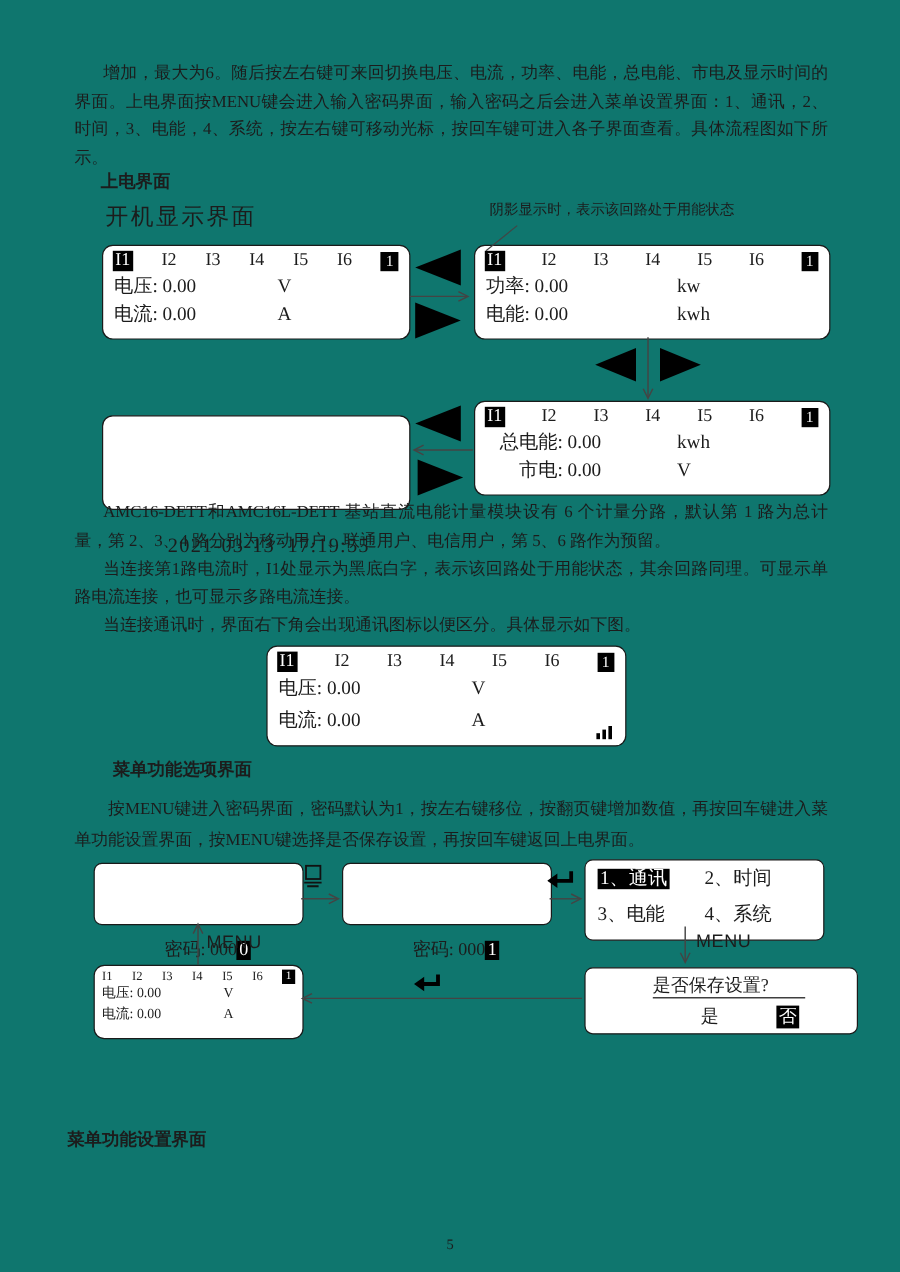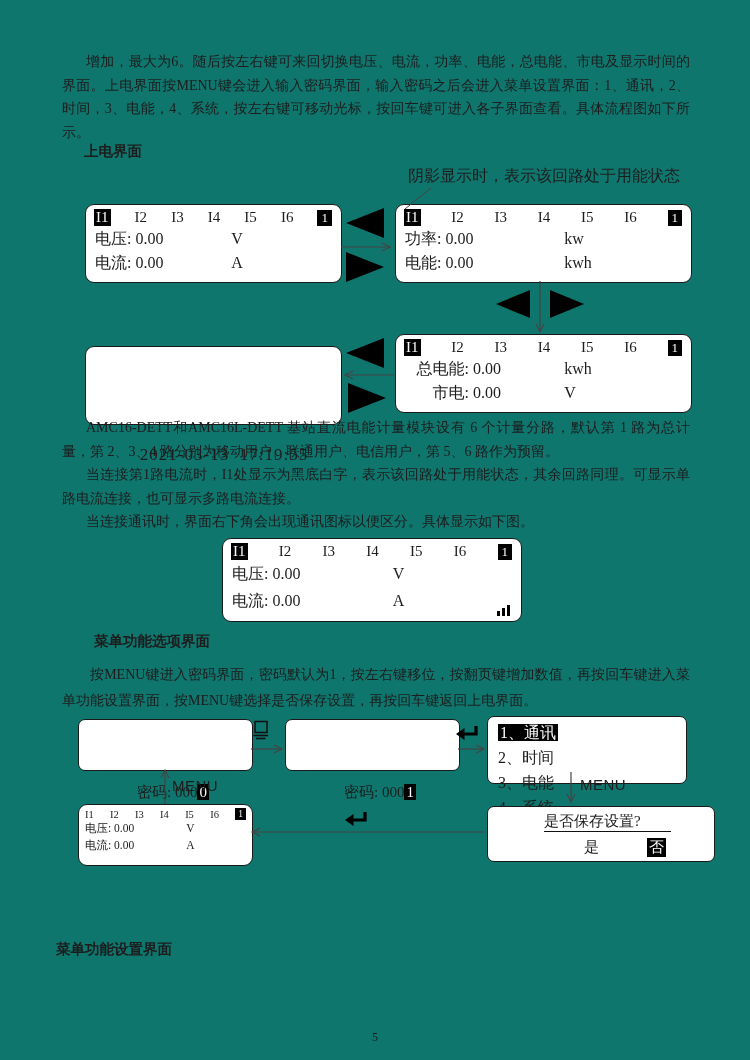--- a/index.html
+++ b/index.html
@@ -6,41 +6,41 @@
   .page{
     position:relative;width:750px;height:1060px;background:#0f766e;
     margin:0 auto;overflow:hidden;
     font-family:"Liberation Serif","DejaVu Serif",serif;color:#1c1c1c;
   }
   
   .bodytext{position:absolute;left:62px;width:628px;font-size:14px;line-height:23.5px;text-align:justify;}
   .bodytext p{margin:0;text-indent:24px;}
   .h-bold{position:absolute;font-family:"Liberation Sans","DejaVu Sans",sans-serif;font-weight:bold;font-size:14.5px;}
   .boot-label{position:absolute;left:88px;top:168px;font-size:19px;letter-spacing:2px;}
-  .shadow-note{position:absolute;left:408px;top:166px;font-size:16px;}
+  .shadow-note{position:absolute;left:408px;top:166px;font-size:12px;}
   .page-num{position:absolute;left:0;top:1030px;width:750px;text-align:center;font-size:12px;}
   .menu-key{position:absolute;font-size:15px;font-family:"Liberation Sans","DejaVu Sans",sans-serif;letter-spacing:.5px;}
   
   .lcd{position:absolute;border:1.6px solid #1a1a1a;border-radius:9px;background:#fff;}
   .ch-row{display:flex;justify-content:space-between;align-items:center;padding:4px 9px 0 8px;font-size:15px;}
   .inv{background:#000;color:#fff;padding:0 2px;}
   .badge{background:#000;color:#fff;padding:0 4px;font-size:13px;line-height:16px;}
   .val-row{position:relative;font-size:16px;line-height:23px;padding-left:9px;margin-top:1px;white-space:pre;}
   .val-row .unit{position:absolute;left:57%;}
   .lbl-fix{display:inline-block;width:64px;text-align:right;}
   .dt-box{font-size:17px;text-align:center;line-height:72px;white-space:pre;letter-spacing:1px;}
   
   .lcd-sm .ch-row{font-size:10.5px;padding:3px 6px 0 6px;}
   .lcd-sm .badge{font-size:9.5px;padding:0 3px;line-height:12px;}
   .lcd-sm .val-row{font-size:11.5px;line-height:15.5px;padding-left:6px;}
   .lcd-sm .val-row .unit{left:62%;}
   
   .pwd{font-size:15px;text-align:center;line-height:48px;white-space:pre;}
   
-  .menu-box{padding:5px 10px;font-size:16px;display:grid;grid-template-columns:1fr;row-gap:3px;line-height:22px;}
+  .menu-box{padding:5px 10px;font-size:16px;display:grid;grid-template-columns:1fr 1fr;row-gap:3px;line-height:22px;}
   
   .save-title{display:inline-block;margin:5px 0 0 8px;font-size:15px;border-bottom:1px solid #111;padding-right:30px;}
   .save-row{display:flex;justify-content:space-evenly;font-size:15px;margin-top:6px;}
   
   .sig{position:absolute;right:11px;bottom:5px;display:flex;align-items:flex-end;gap:2px;}
   .sig i{display:block;width:3px;background:#000;}
   .sig .b1{height:5px}.sig .b2{height:8px}.sig .b3{height:11px}
   
   .icon{position:absolute;}
   svg.overlay{position:absolute;left:0;top:0;pointer-events:none;}
@@ -49,20 +49,21 @@
 <body>
 
 <div class="page">
 
   <div class="bodytext" style="top:50px;">
     <p>增加，最大为6。随后按左右键可来回切换电压、电流，功率、电能，总电能、市电及显示时间的界面。上电界面按MENU键会进入输入密码界面，输入密码之后会进入菜单设置界面：1、通讯，2、时间，3、电能，4、系统，按左右键可移动光标，按回车键可进入各子界面查看。具体流程图如下所示。</p>
   </div>
 
   <div class="h-bold" style="left:84px;top:142px;">上电界面</div>
 
+  <div class="boot-label">开机显示界面</div>
   <div class="shadow-note">阴影显示时，表示该回路处于用能状态</div>
 
   <div class="lcd" style="left:85px;top:204px;width:255px;height:77px;">
     <div class="ch-row">
       <span class="inv">I1</span>
       <span>I2</span>
       <span>I3</span>
       <span>I4</span>
       <span>I5</span>
       <span>I6</span>

